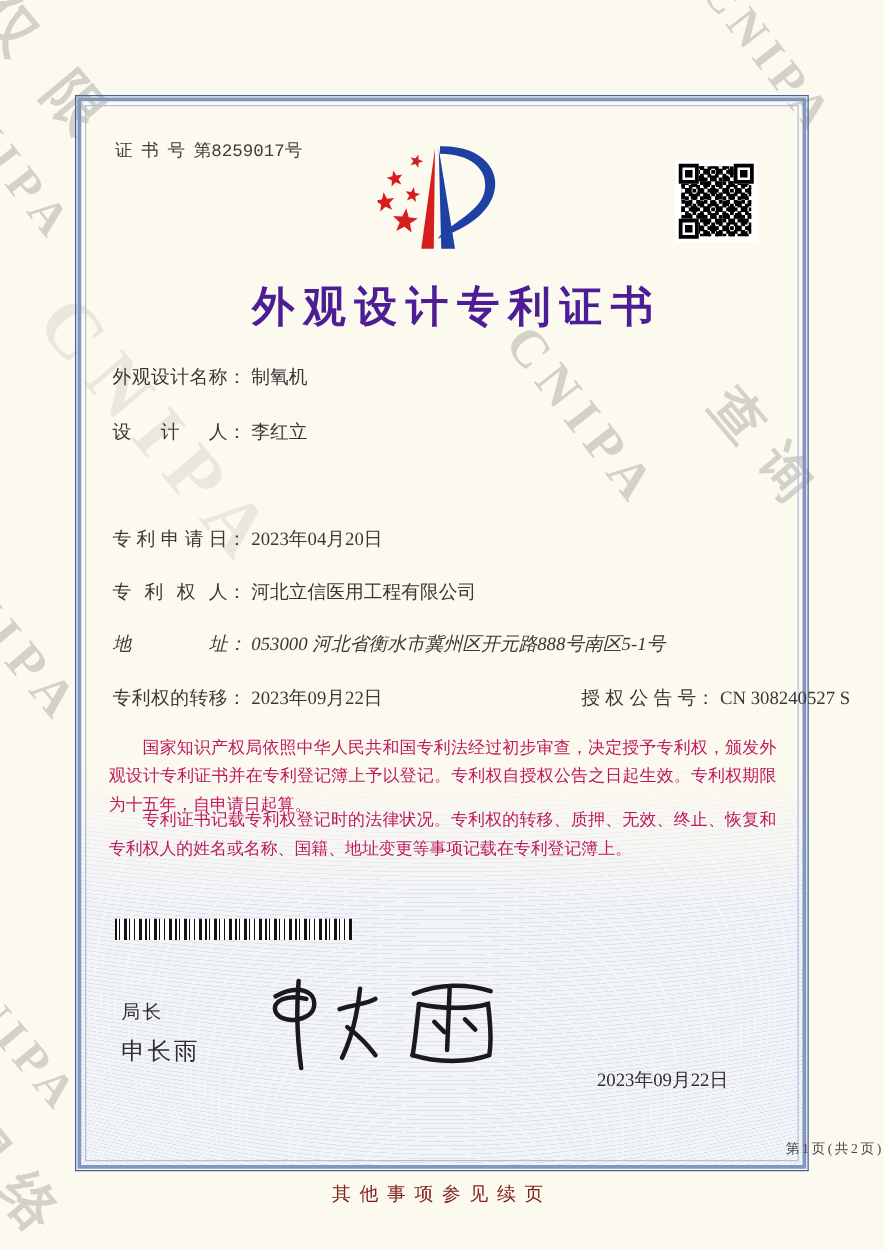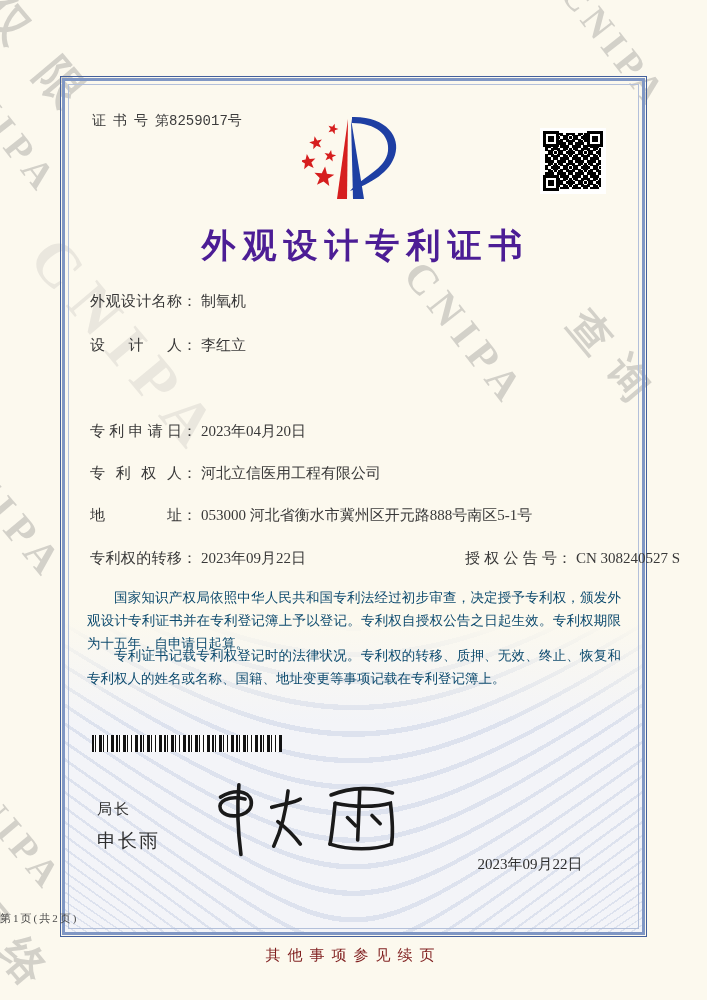--- a/index.html
+++ b/index.html
@@ -66,43 +66,43 @@
   .qf1{left:3px;top:3px;} .qf2{right:3px;top:3px;} .qf3{left:3px;bottom:3px;}
   .title{
     position:absolute;left:0;top:211px;width:707px;margin:12px;
     text-align:center;font-size:34px;font-weight:bold;color:#4c1d95;
     letter-spacing:7px;
   }
   .frow{position:absolute;left:90px;font-size:15px;color:#383838;white-space:nowrap;}
   .flabel{display:inline-block;width:92px;text-align:justify;text-align-last:justify;vertical-align:bottom;}
   .fcolon{margin-right:4px;}
   .r1{top:292px;} .r2{top:336px;} .r3{top:379px;} .r4{top:422px;}
-  .r5{top:464px;} .r6{top:506px;} .r7{top:549px;}
+  .r5{top:464px;} .r6{top:506px;font-style:italic;} .r7{top:549px;}
   .grant2{position:absolute;left:344px;top:0;margin-left:31px;}
   .para{
     position:absolute;left:87px;width:534px;margin:0;
-    font-size:13.5px;line-height:23px;color:#0c4a6e;
+    font-size:13.5px;line-height:23px;color:#be185d;
     text-align:justify;text-indent:2em;
   }
   .p1{top:586px;} .p2{top:644px;}
   .barcode{
     position:absolute;left:92px;top:735px;width:190px;height:17px;
     background:repeating-linear-gradient(90deg,
       #121212 0 2px,#fdfdfd 2px 3px,
       #121212 3px 4px,#fdfdfd 4px 7px,
       #121212 7px 10px,#fdfdfd 10px 11px,
       #121212 11px 12px,#fdfdfd 12px 15px,
       #121212 15px 16px,#fdfdfd 16px 19px,
       #121212 19px 22px,#fdfdfd 22px 24px);
   }
   .sig-title{position:absolute;left:97px;top:800px;font-size:15px;color:#2e2e2e;letter-spacing:2px;}
   .sig-name{position:absolute;left:97px;top:828px;font-size:19px;color:#2e2e2e;letter-spacing:2px;}
   .sig{position:absolute;left:200px;top:772px;width:215px;height:88px;}
   .issue-date{position:absolute;left:420px;top:855px;width:220px;text-align:center;font-size:15px;color:#2e2e2e;}
-  .page-no{position:absolute;left:0;top:911px;width:707px;text-align:left;font-size:11px;color:#4a4a4a;letter-spacing:2px;}
+  .page-no{position:absolute;left:0;top:911px;width:707px;text-align:right;font-size:11px;color:#4a4a4a;letter-spacing:2px;}
   .footer-note{position:absolute;left:0;top:946px;width:707px;text-align:center;font-size:15px;color:#7f1d1d;letter-spacing:7px;}
 </style>
 </head>
 <body>
 
 <div class="page">
 
   <div class="wm wm1">仅限</div>
   <div class="wm wm2">CNIPA</div>
   <div class="wm wm3">CNIPA</div>

